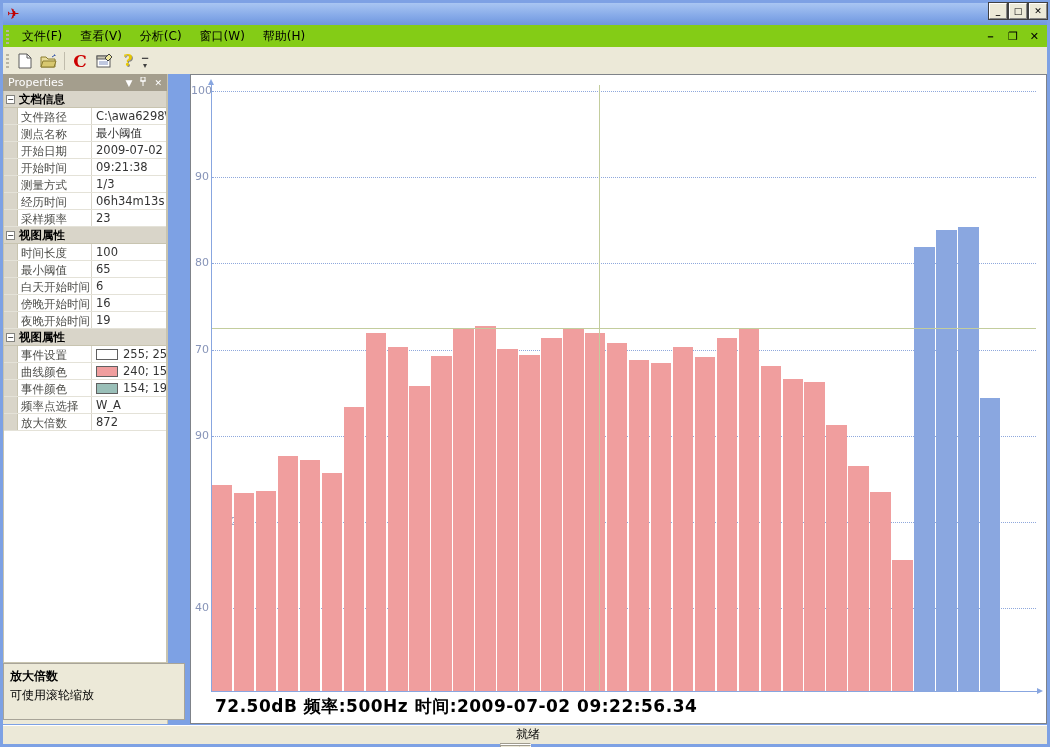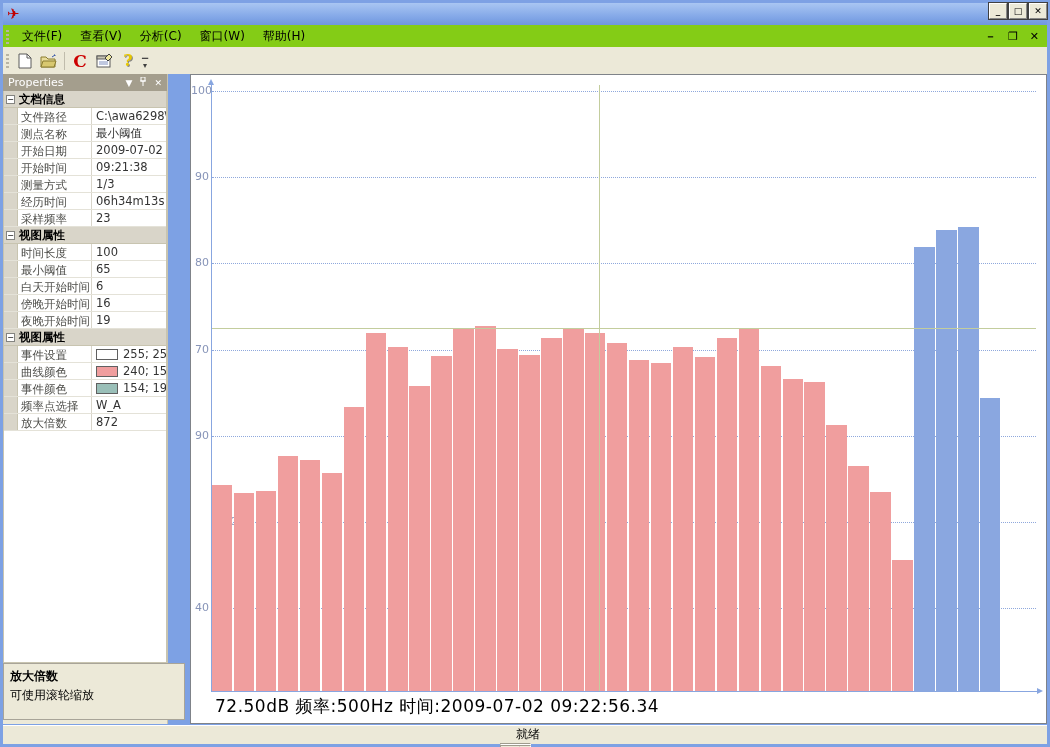--- a/index.html
+++ b/index.html
@@ -91,21 +91,21 @@
   .axis-y { position:absolute; left:20px; top:10px; width:1px; height:606px; background:#88a6e0; }
   .axis-x { position:absolute; left:20px; top:616px; width:826px; height:1px; background:#88a6e0; }
   .arrow-up { position:absolute; left:17px; top:4px; width:0; height:0;
     border-left:3px solid transparent; border-right:3px solid transparent; border-bottom:6px solid #88a6e0; }
   .arrow-right { position:absolute; left:846px; top:613px; width:0; height:0;
     border-top:3px solid transparent; border-bottom:3px solid transparent; border-left:6px solid #88a6e0; }
   .bar { position:absolute; bottom:34px; }
   .crosshair-v { position:absolute; top:10px; width:1px; height:606px; background:#c3cd9d; z-index:5; }
   .crosshair-h { position:absolute; left:21px; width:824px; height:1px; background:#c3cd9d; z-index:5; }
   #readout {
-    position:absolute; left:24px; top:620px; font-size:17px; font-weight:normal;
+    position:absolute; left:24px; top:620px; font-size:17px; font-weight:bold;
     color:#000; letter-spacing:0.5px; white-space:nowrap;
   }
   
   #statusbar {
     position:absolute; left:3px; top:725px; width:1044px; height:19px;
     background:#ece9d8; border-top:1px solid #fff; display:flex; align-items:center;flex-direction:column;
   }
   #status-ready { padding-left:6px; flex:1; }
   .status-cell {
     width:31px; height:15px; border:1px solid #9f9b8e; border-bottom-color:#fff; border-right-color:#fff;

